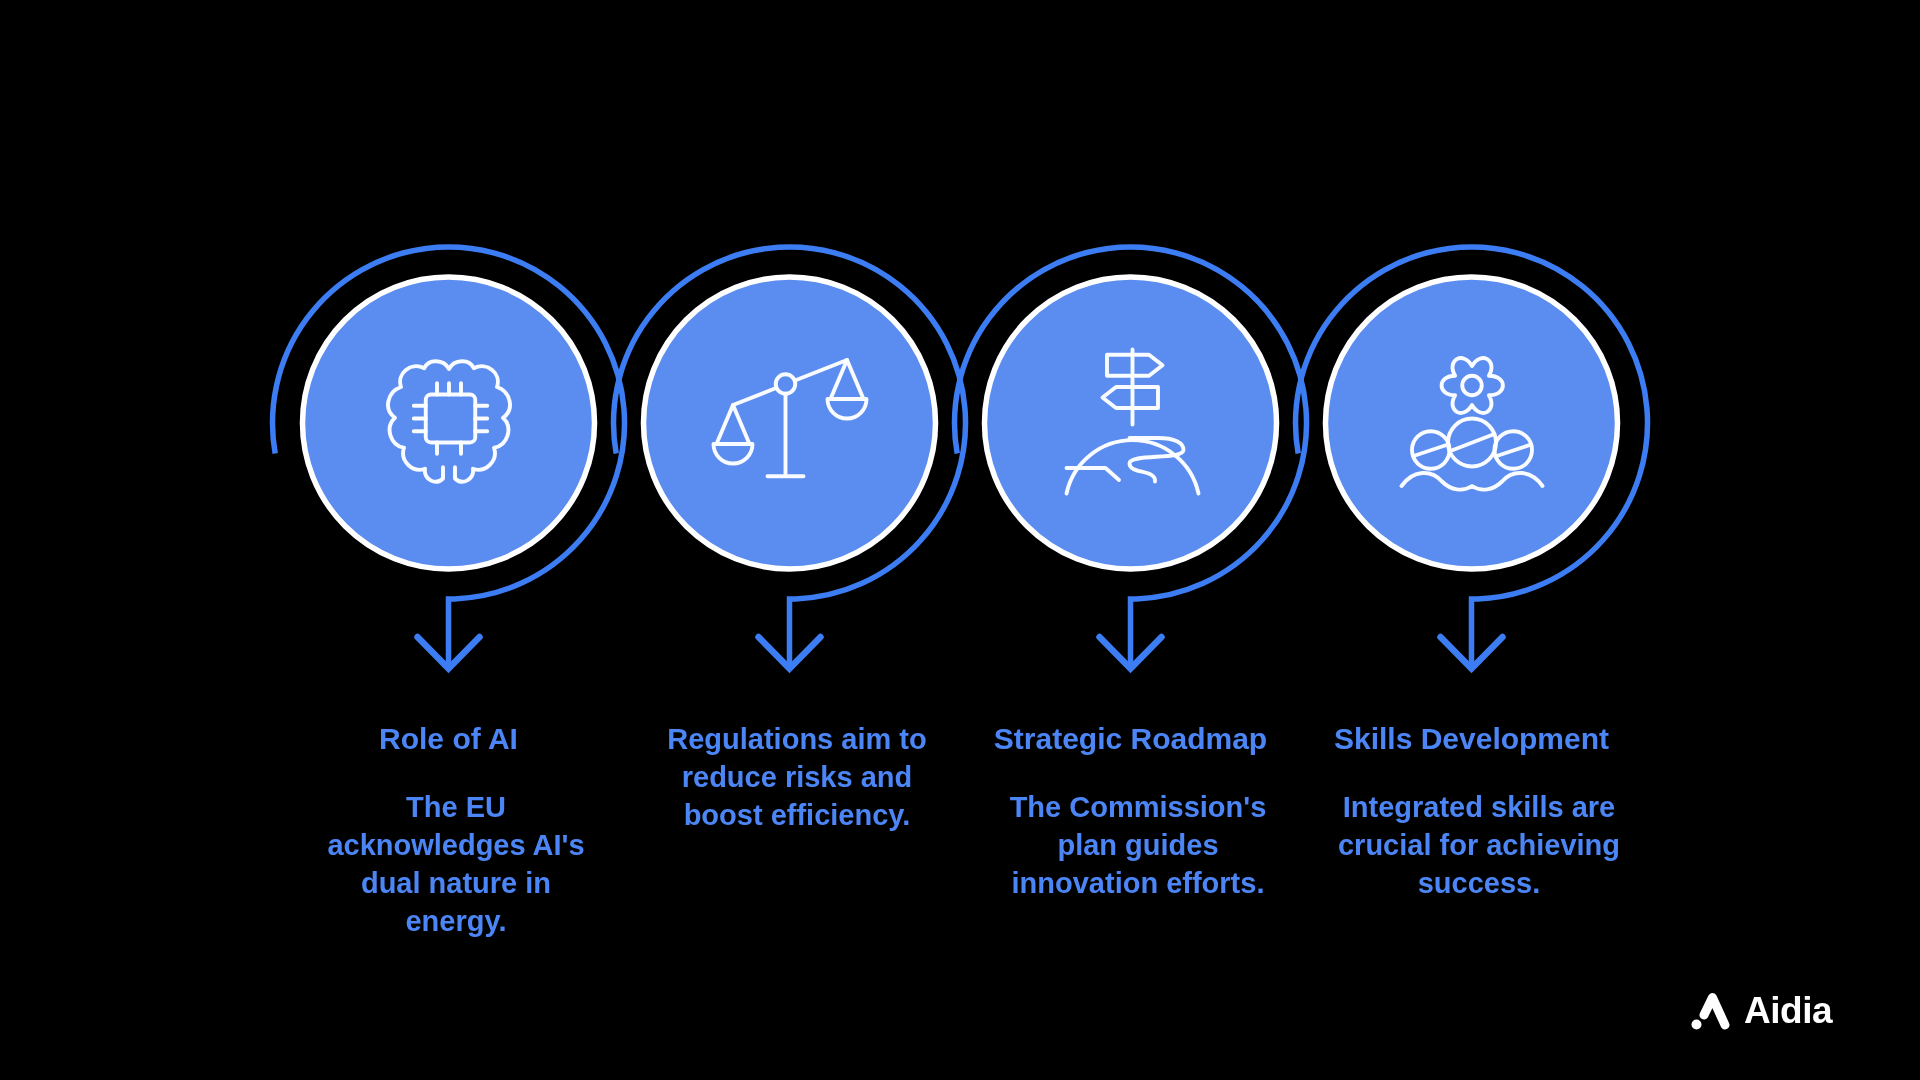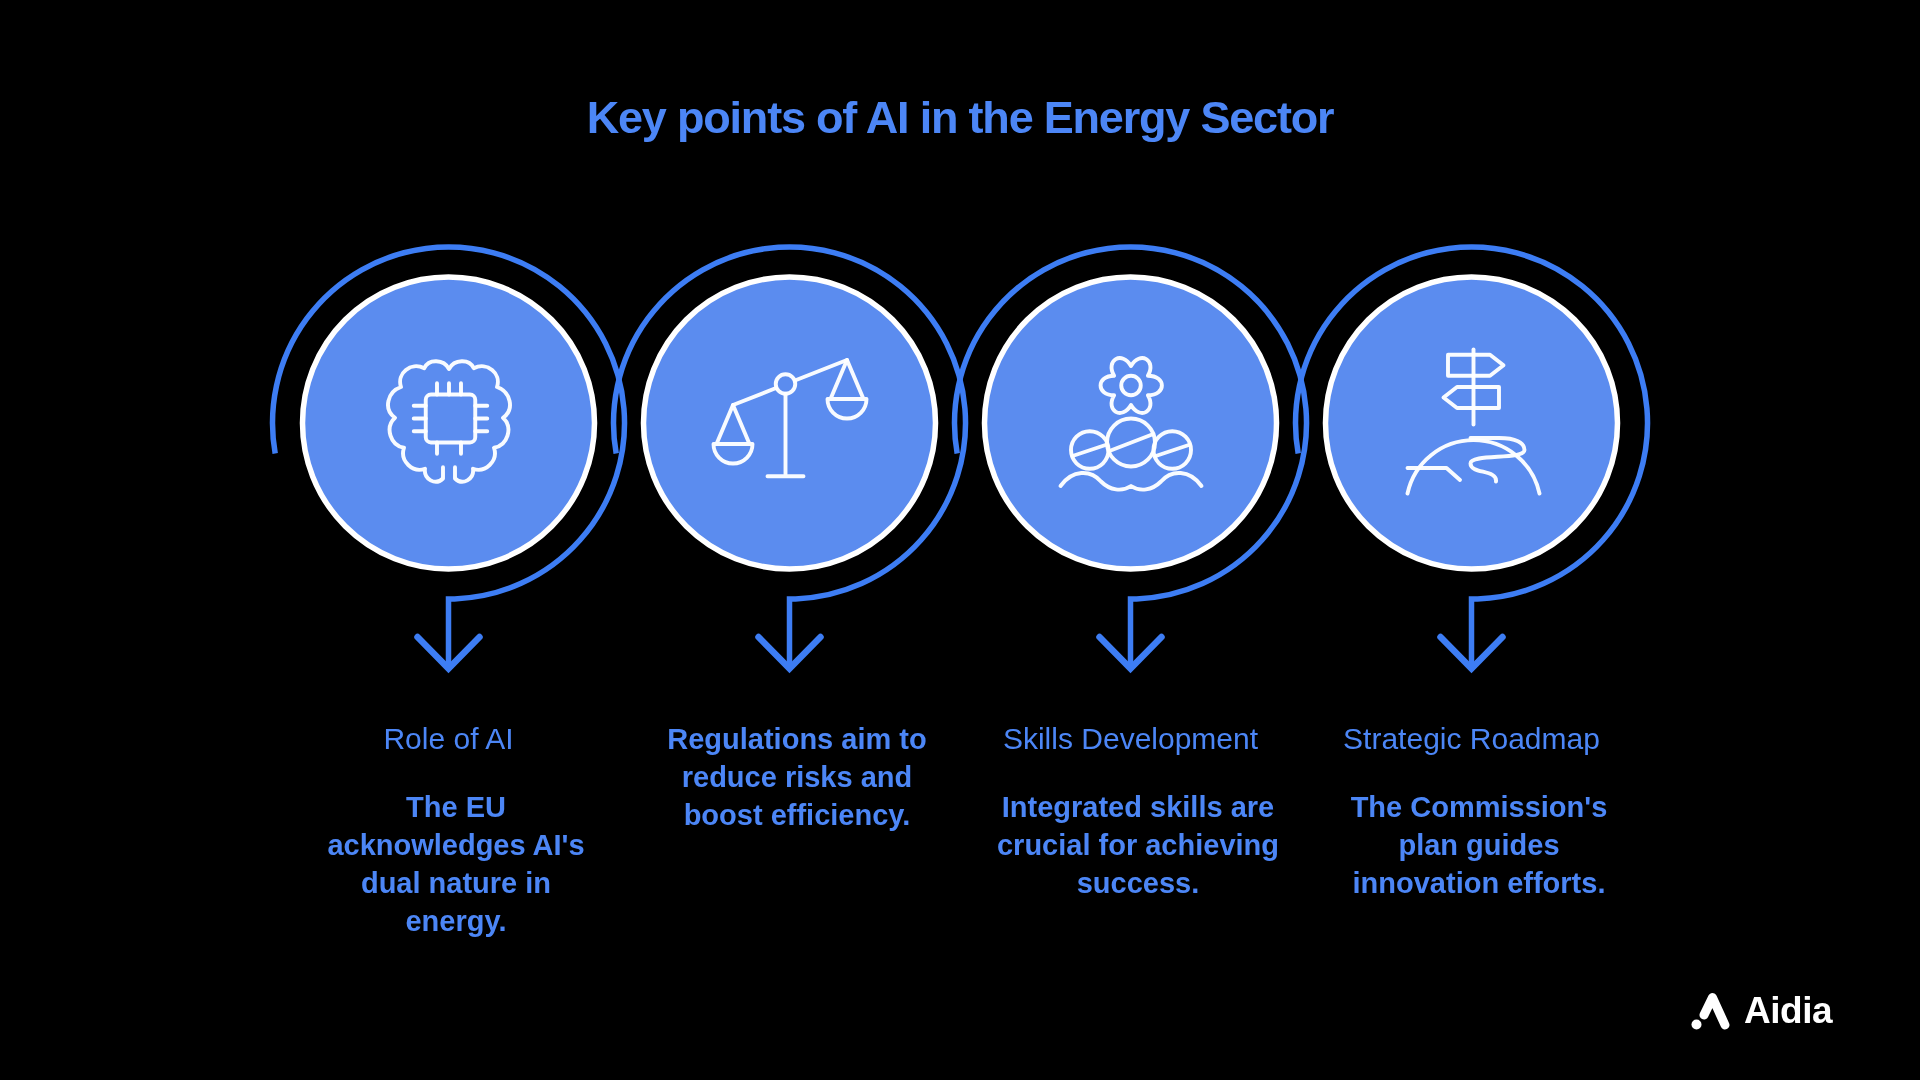--- a/index.html
+++ b/index.html
@@ -13,37 +13,36 @@
   .columns { position:absolute; top:240px; left:50%; transform:translateX(-50%);
              display:flex; }
   .column { width:341px; position:relative; display:flex; flex-direction:column;
             align-items:center; }
   svg { overflow:visible; display:block; }
   .ring-svg { width:341px; height:450px; }
   .icon-svg { position:absolute; top:108px; left:calc(50% - 75px);
               width:150px; height:150px; }
 
   .item-heading { margin-top:30px; text-align:center; white-space:pre-line;
-                  font-size:30px; font-weight:normal; line-height:38px; color:#4C86F6; }
+                  font-size:30px; font-weight:bold; line-height:38px; color:#4C86F6; }
   .item-body { margin-top:30px; text-align:center; white-space:pre-line;
                font-size:29px; font-weight:bold; line-height:38px; color:#4C86F6;margin-left:15px; }
 
   .logo { position:absolute; right:88px; bottom:48px; display:flex;
           align-items:center; gap:10px; }
   .logo-text { color:#FFFFFF; font-size:37px; font-weight:bold; letter-spacing:-0.5px; }
 
   .stroke-w { fill:none; stroke:rgba(255,255,255,0.96); stroke-width:2.6;
               stroke-linecap:round; stroke-linejoin:round; }
 </style>
 </head>
 <body>
 
 <div class="stage">
 
-  <div class="title">Key points of AI in the Energy Sector</div>
 
   <div class="columns">
 
     <div class="column">
       <svg class="ring-svg" viewBox="0 0 341 450">
         <path d="M -2.8 213.6 A 176 176 0 1 1 176.6 358.9 L 170.5 358.9 L 170.5 426" fill="none" stroke="#3D7DF4" stroke-width="5.5"></path>
         <path d="M 139.5 397 L 170.5 428.5 L 201.5 397" fill="none" stroke="#3D7DF4" stroke-width="6.5" stroke-linecap="round"></path>
         <circle cx="170.5" cy="183" r="146" fill="#5B8CEF" stroke="#FFFFFF" stroke-width="5.5"></circle>
       </svg>
       <svg class="icon-svg" viewBox="0 0 100 100">
@@ -76,52 +75,52 @@
 boost efficiency.</div>
     </div>
 
     <div class="column">
       <svg class="ring-svg" viewBox="0 0 341 450">
         <path d="M -2.8 213.6 A 176 176 0 1 1 176.6 358.9 L 170.5 358.9 L 170.5 426" fill="none" stroke="#3D7DF4" stroke-width="5.5"></path>
         <path d="M 139.5 397 L 170.5 428.5 L 201.5 397" fill="none" stroke="#3D7DF4" stroke-width="6.5" stroke-linecap="round"></path>
         <circle cx="170.5" cy="183" r="146" fill="#5B8CEF" stroke="#FFFFFF" stroke-width="5.5"></circle>
       </svg>
       <svg class="icon-svg" viewBox="0 0 100 100">
+        <path class="stroke-w" d="M 51 1 L 51 51"></path>
+        <path class="stroke-w" d="M 34 4.5 L 62 4.5 L 71 11.5 L 62 18.5 L 34 18.5 Z"></path>
+        <path class="stroke-w" d="M 68 26 L 40 26 L 31 33 L 40 40 L 68 40 Z"></path>
+        <path class="stroke-w" d="M 7 97 A 45 45 0 0 1 95 97"></path>
+        <path class="stroke-w" d="M 49 60 L 68 60 C 79 60 85 63 85 68 C 85 75 49 70 49 77 C 49 84 67 81 66 89"></path>
+        <path class="stroke-w" d="M 7 80 L 33 80 L 42 88"></path>
+      </svg>
+      <div class="item-heading">Strategic Roadmap</div>
+      <div class="item-body">The Commission's
+plan guides
+innovation efforts.</div>
+    </div>
+
+    <div class="column">
+      <svg class="ring-svg" viewBox="0 0 341 450">
+        <path d="M -2.8 213.6 A 176 176 0 1 1 176.6 358.9 L 170.5 358.9 L 170.5 426" fill="none" stroke="#3D7DF4" stroke-width="5.5"></path>
+        <path d="M 139.5 397 L 170.5 428.5 L 201.5 397" fill="none" stroke="#3D7DF4" stroke-width="6.5" stroke-linecap="round"></path>
+        <circle cx="170.5" cy="183" r="146" fill="#5B8CEF" stroke="#FFFFFF" stroke-width="5.5"></circle>
+      </svg>
+      <svg class="icon-svg" viewBox="0 0 100 100">
         <path class="stroke-w" d="M 61.26 18.5 C 67.3 8.1 56 1.6 50 12 C 44 1.6 32.7 8.1 38.74 18.5 C 26.7 18.5 26.7 31.5 38.74 31.5 C 32.7 41.9 44 48.4 50 38 C 56 48.4 67.3 41.9 61.26 31.5 C 73.7 31.5 73.7 18.5 61.26 18.5 Z"></path>
         <circle class="stroke-w" cx="50" cy="25" r="6.5"></circle>
         <circle class="stroke-w" cx="50" cy="63" r="16"></circle>
         <circle class="stroke-w" cx="22.5" cy="68" r="12.5"></circle>
         <circle class="stroke-w" cx="77.5" cy="68" r="12.5"></circle>
         <path class="stroke-w" d="M 36 68.5 L 64.5 57.5 M 11 72 L 33.5 64.5 M 66.5 72 L 89 64.5"></path>
         <path class="stroke-w" d="M 3 92 C 11 81 23 81 30 89 C 36 95 44 96 50 92 C 56 96 64 95 70 89 C 77 81 89 81 97 92"></path>
       </svg>
       <div class="item-heading">Skills Development</div>
       <div class="item-body">Integrated skills are
 crucial for achieving
 success.</div>
-    </div>
-
-    <div class="column">
-      <svg class="ring-svg" viewBox="0 0 341 450">
-        <path d="M -2.8 213.6 A 176 176 0 1 1 176.6 358.9 L 170.5 358.9 L 170.5 426" fill="none" stroke="#3D7DF4" stroke-width="5.5"></path>
-        <path d="M 139.5 397 L 170.5 428.5 L 201.5 397" fill="none" stroke="#3D7DF4" stroke-width="6.5" stroke-linecap="round"></path>
-        <circle cx="170.5" cy="183" r="146" fill="#5B8CEF" stroke="#FFFFFF" stroke-width="5.5"></circle>
-      </svg>
-      <svg class="icon-svg" viewBox="0 0 100 100">
-        <path class="stroke-w" d="M 51 1 L 51 51"></path>
-        <path class="stroke-w" d="M 34 4.5 L 62 4.5 L 71 11.5 L 62 18.5 L 34 18.5 Z"></path>
-        <path class="stroke-w" d="M 68 26 L 40 26 L 31 33 L 40 40 L 68 40 Z"></path>
-        <path class="stroke-w" d="M 7 97 A 45 45 0 0 1 95 97"></path>
-        <path class="stroke-w" d="M 49 60 L 68 60 C 79 60 85 63 85 68 C 85 75 49 70 49 77 C 49 84 67 81 66 89"></path>
-        <path class="stroke-w" d="M 7 80 L 33 80 L 42 88"></path>
-      </svg>
-      <div class="item-heading">Strategic Roadmap</div>
-      <div class="item-body">The Commission's
-plan guides
-innovation efforts.</div>
     </div>
 
   </div>
 
   <div class="logo">
     <svg width="44" height="40" viewBox="0 0 44 40">
       <circle cx="6.5" cy="33.5" r="5" fill="#FFFFFF"></circle>
       <path d="M 14 24 L 22.5 6.5 L 35 34" fill="none" stroke="#FFFFFF" stroke-width="9" stroke-linecap="round" stroke-linejoin="round"></path>
     </svg>
     <span class="logo-text">Aidia</span>

